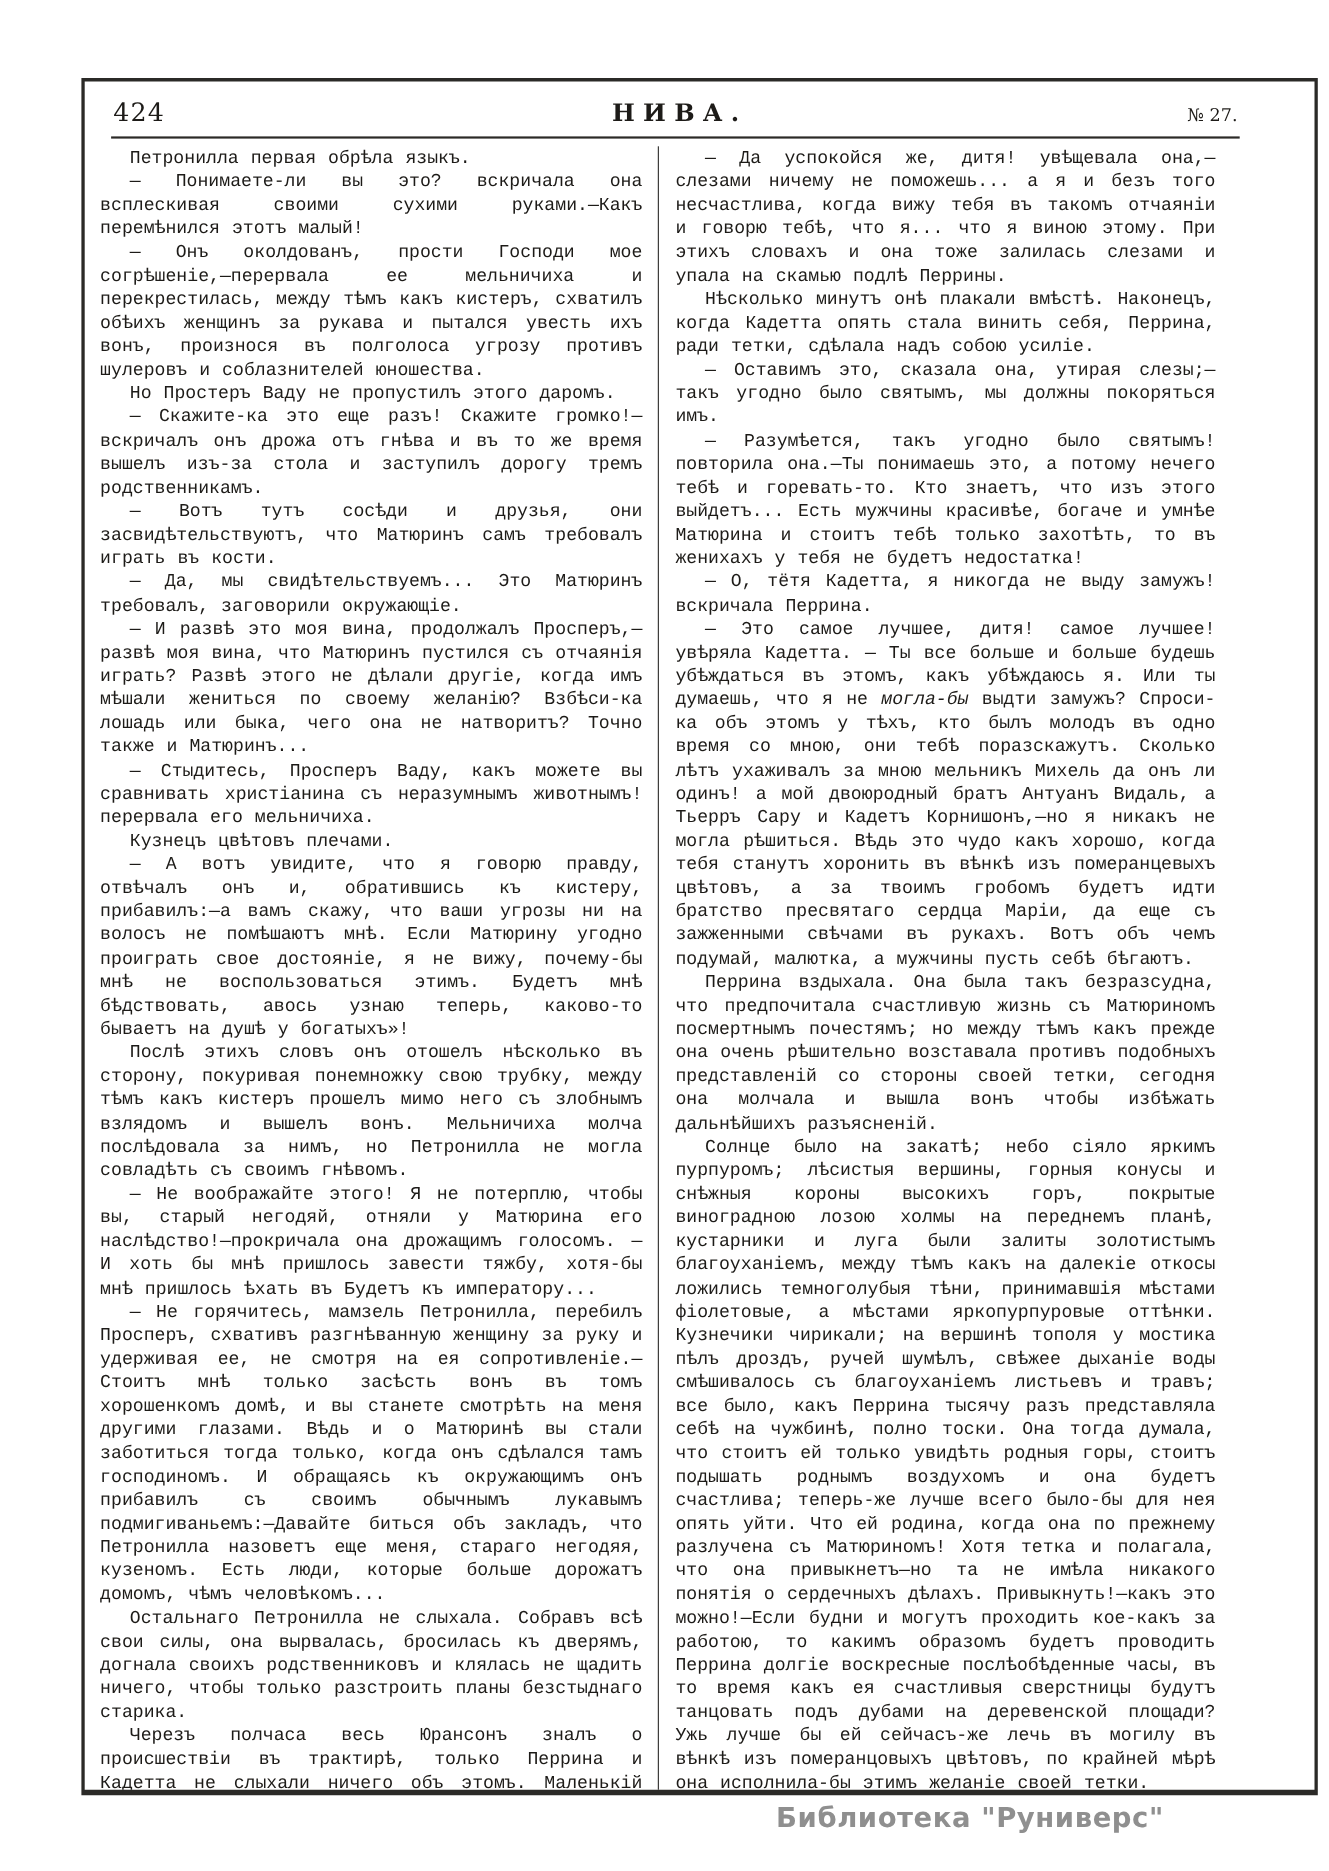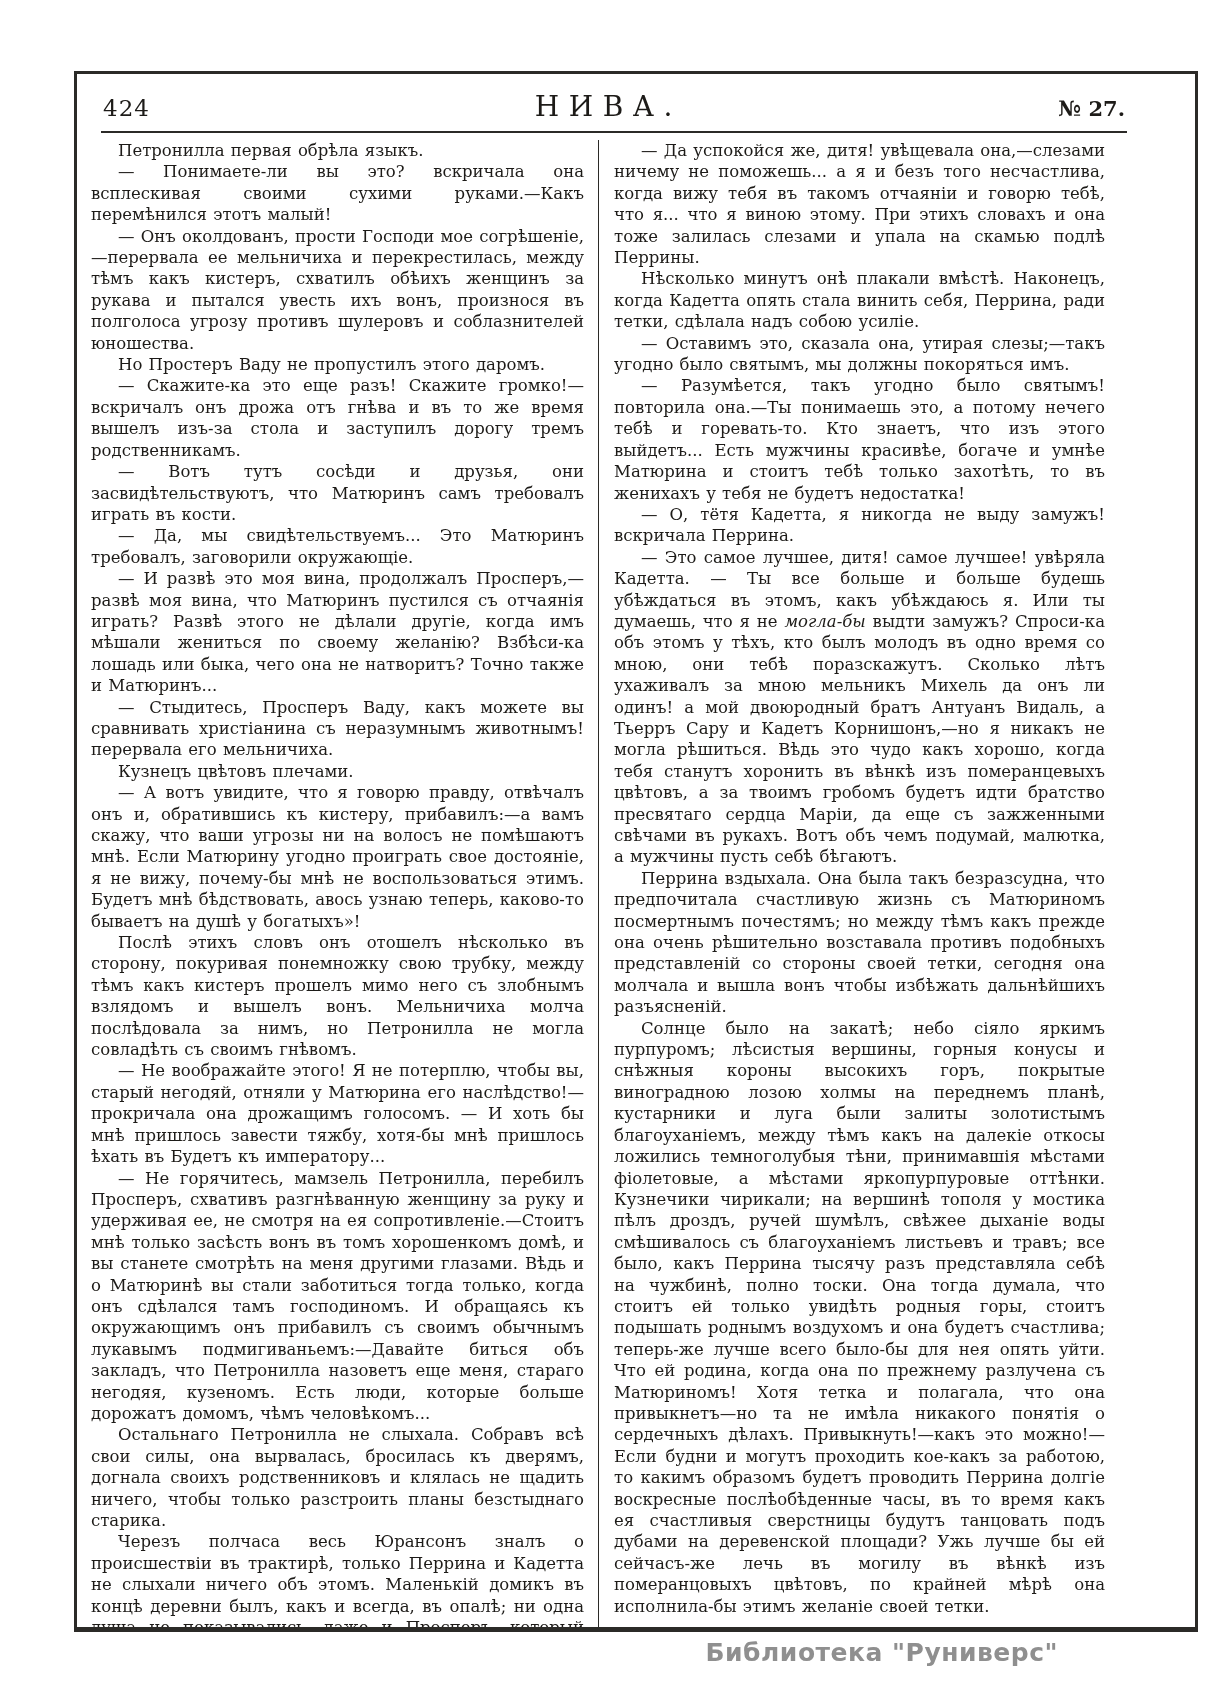--- a/index.html
+++ b/index.html
@@ -31,28 +31,28 @@
     display: flex;
     justify-content: space-between;
     align-items: baseline;
     padding: 16px 12px 8px 12px;
   }
   .page-number {
     font-size: 23px;
     letter-spacing: 1px;
   }
   .page-title {
-    font-weight: normal;
-    font-size: 28px;
+    font-weight: bold;
+    font-size: 22px;
     letter-spacing: 0.34em;
     margin-left: 0.3em;
   }
   .issue-number {
-    font-weight: bold;
-    font-size: 21px;
+    font-weight: normal;
+    font-size: 16px;
   }
   .header-rule {
     border: none;
     border-top: 2px solid #2b2a27;
     margin: 0 10px 7px 10px;
   }
   .columns {
     display: flex;
     align-items: stretch;
   }
@@ -68,20 +68,21 @@
     padding-right: 14px;
     border-right: 1px solid #2b2a27;
   }
   .column.right {
     width: 491px;
     padding-left: 15px;
   }
   .para {
     margin: 0;
     text-indent: 27px;
+    font-family: Liberation Mono, monospace;
   }
   .para i {
     font-style: italic;
   }
   .watermark {
     position: absolute;
     top: 1638px;
     right: 150px;
     font-family: "DejaVu Sans", sans-serif;
     font-weight: bold;

